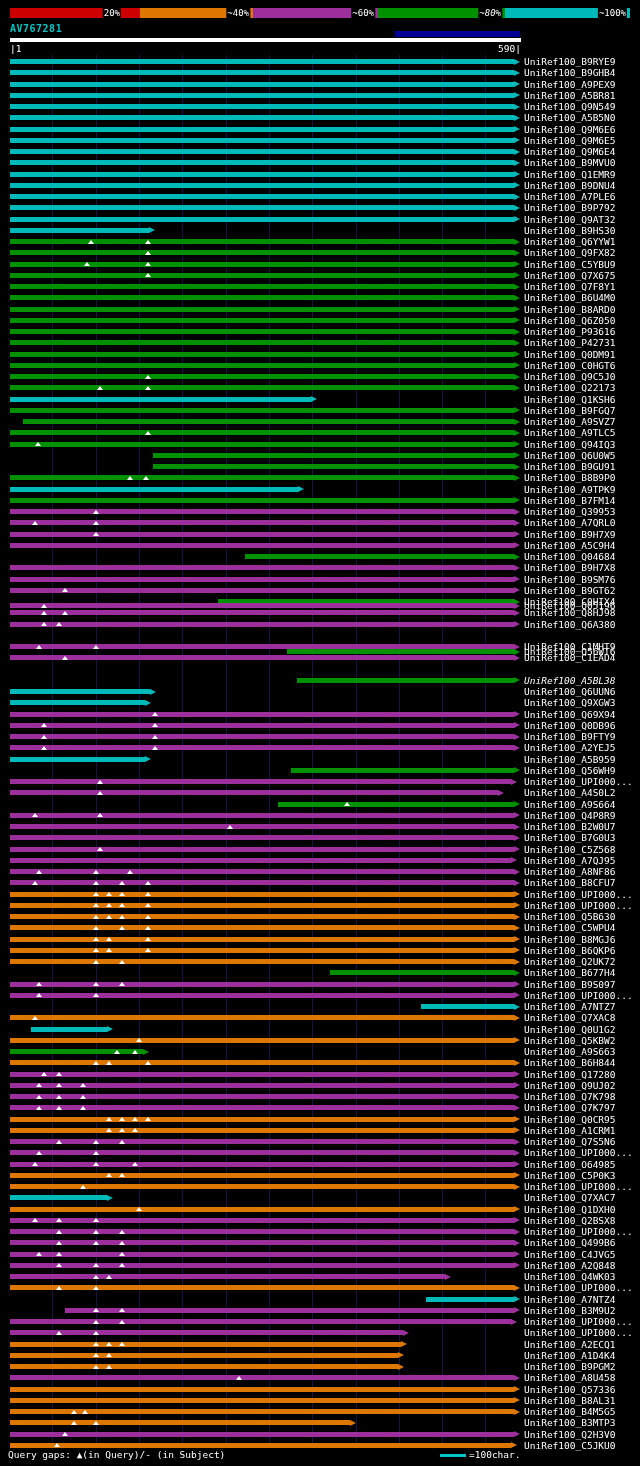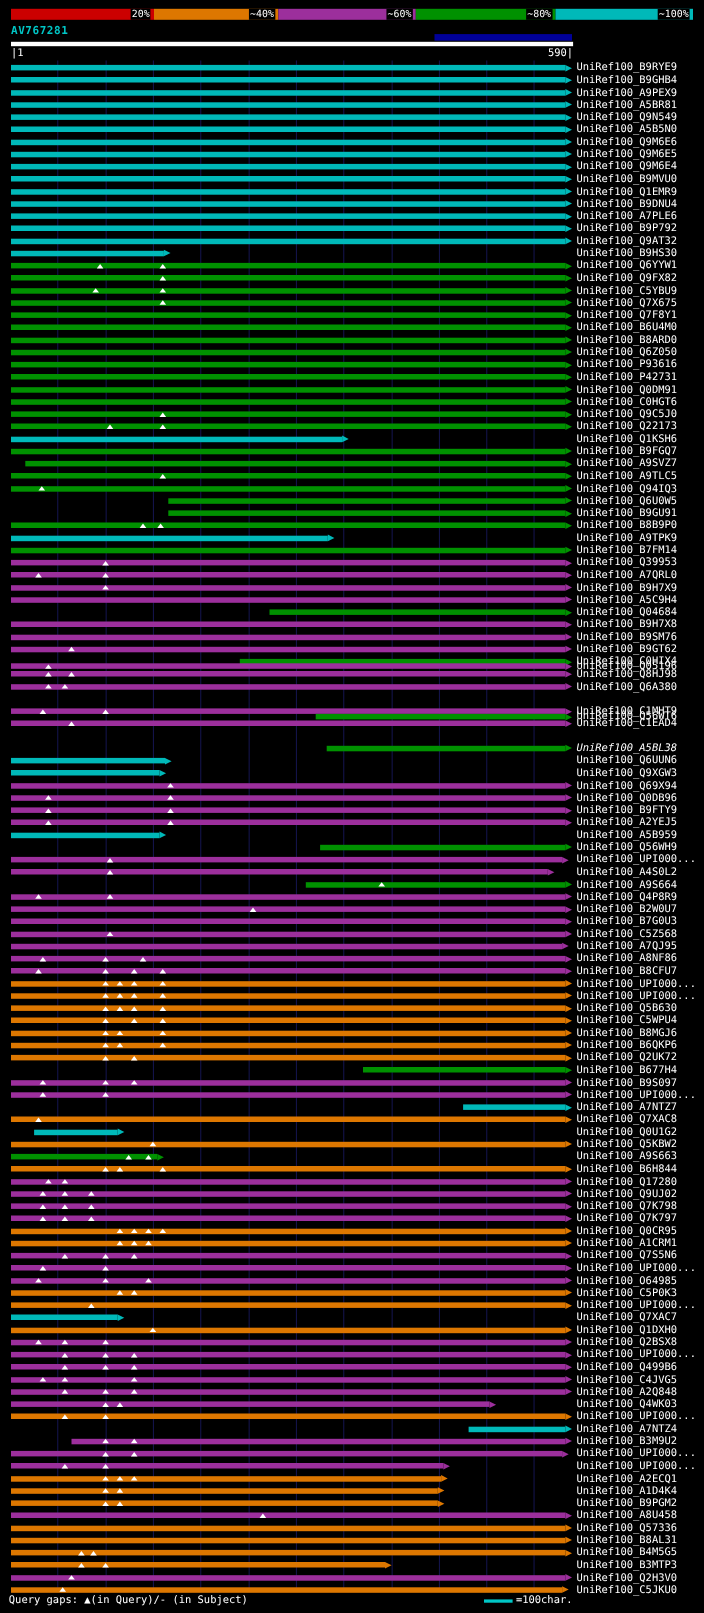--- a/index.html
+++ b/index.html
@@ -24,27 +24,27 @@
   .legend-gaps{position:absolute;left:8px;top:1450px;color:#fff;font-size:9.5px;line-height:10px;}
   .legend-swatch{position:absolute;left:440px;top:1454px;width:26px;height:3px;background:#00c6c6;}
   .legend-scale{position:absolute;left:469px;top:1450px;color:#fff;font-size:9.5px;line-height:10px;}
 </style>
 </head>
 <body>
 
 <div class="screen">
   <div id="keybar">
       <div class="keyseg" style="left: 10px; width: 130px; background: rgb(204, 0, 0);"></div>
-      <div class="keylabel" style="left: 137px;">20%</div>
+      <div class="keylabel" style="left: 121px;">20%</div>
       <div class="keyseg" style="left: 140px; width: 113px; background: rgb(221, 119, 0);"></div>
       <div class="keylabel" style="left: 250px;">~40%</div>
       <div class="keyseg" style="left: 253px; width: 125px; background: rgb(156, 47, 156);"></div>
       <div class="keylabel" style="left: 375px;">~60%</div>
       <div class="keyseg" style="left: 378px; width: 127px; background: rgb(0, 145, 0);"></div>
-      <div class="keylabel" style="left: 502px;">~80%</div>
+      <div class="keylabel" style="left: 502px; font-style: italic;">~80%</div>
       <div class="keyseg" style="left: 505px; width: 125px; background: rgb(0, 185, 185);"></div>
       <div class="keylabel" style="left: 627px;">~100%</div>
     </div>
   <div class="title">AV767281</div>
   <div class="navybox"></div>
   <div class="ruler"></div>
   <div class="ruler-left">|1</div>
   <div class="ruler-right">590|</div>
   <div id="grid">
       <div class="gridline" style="left: 52.4px;"></div>

